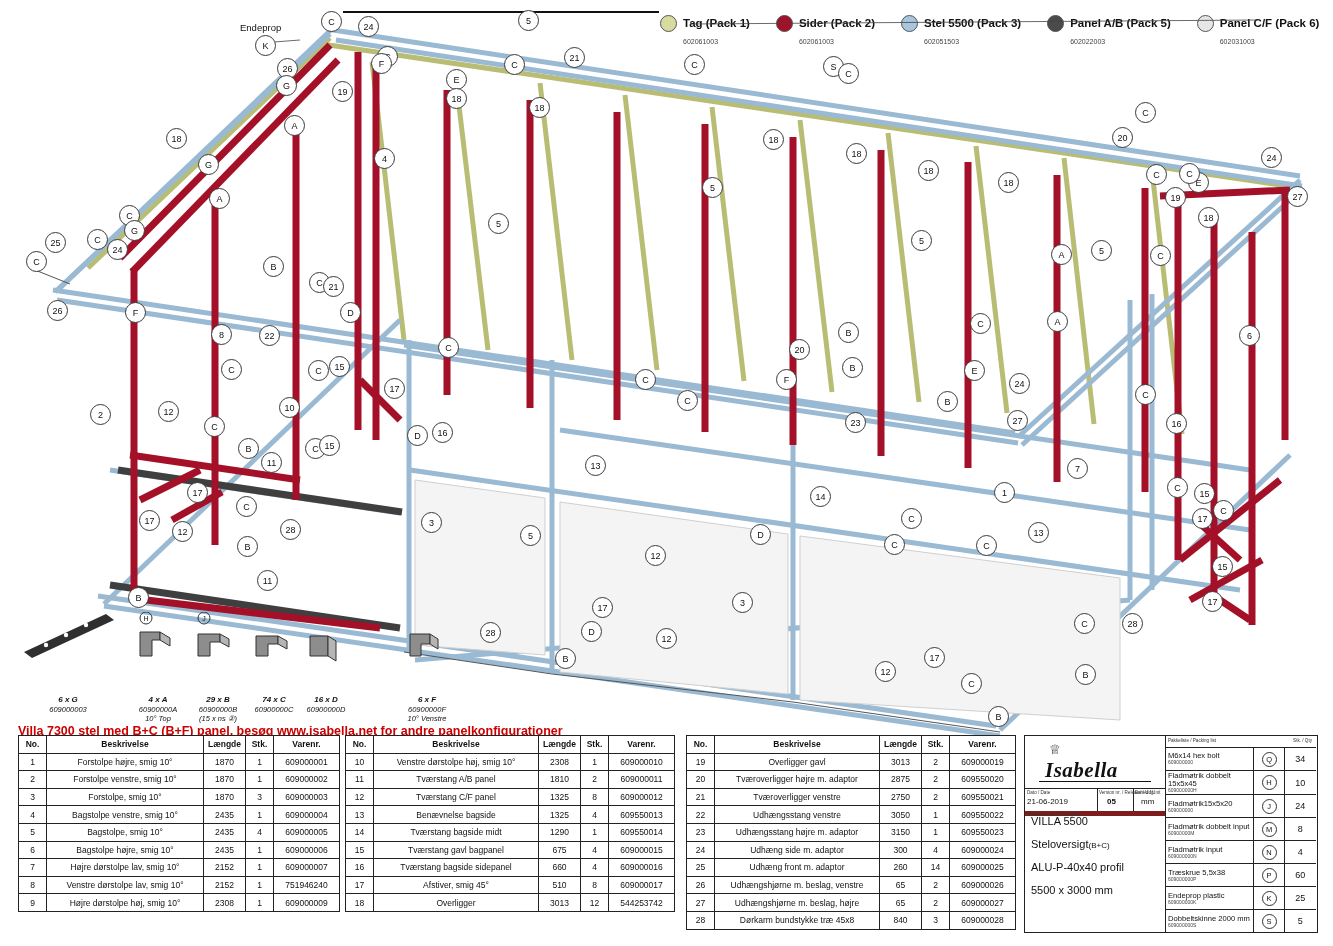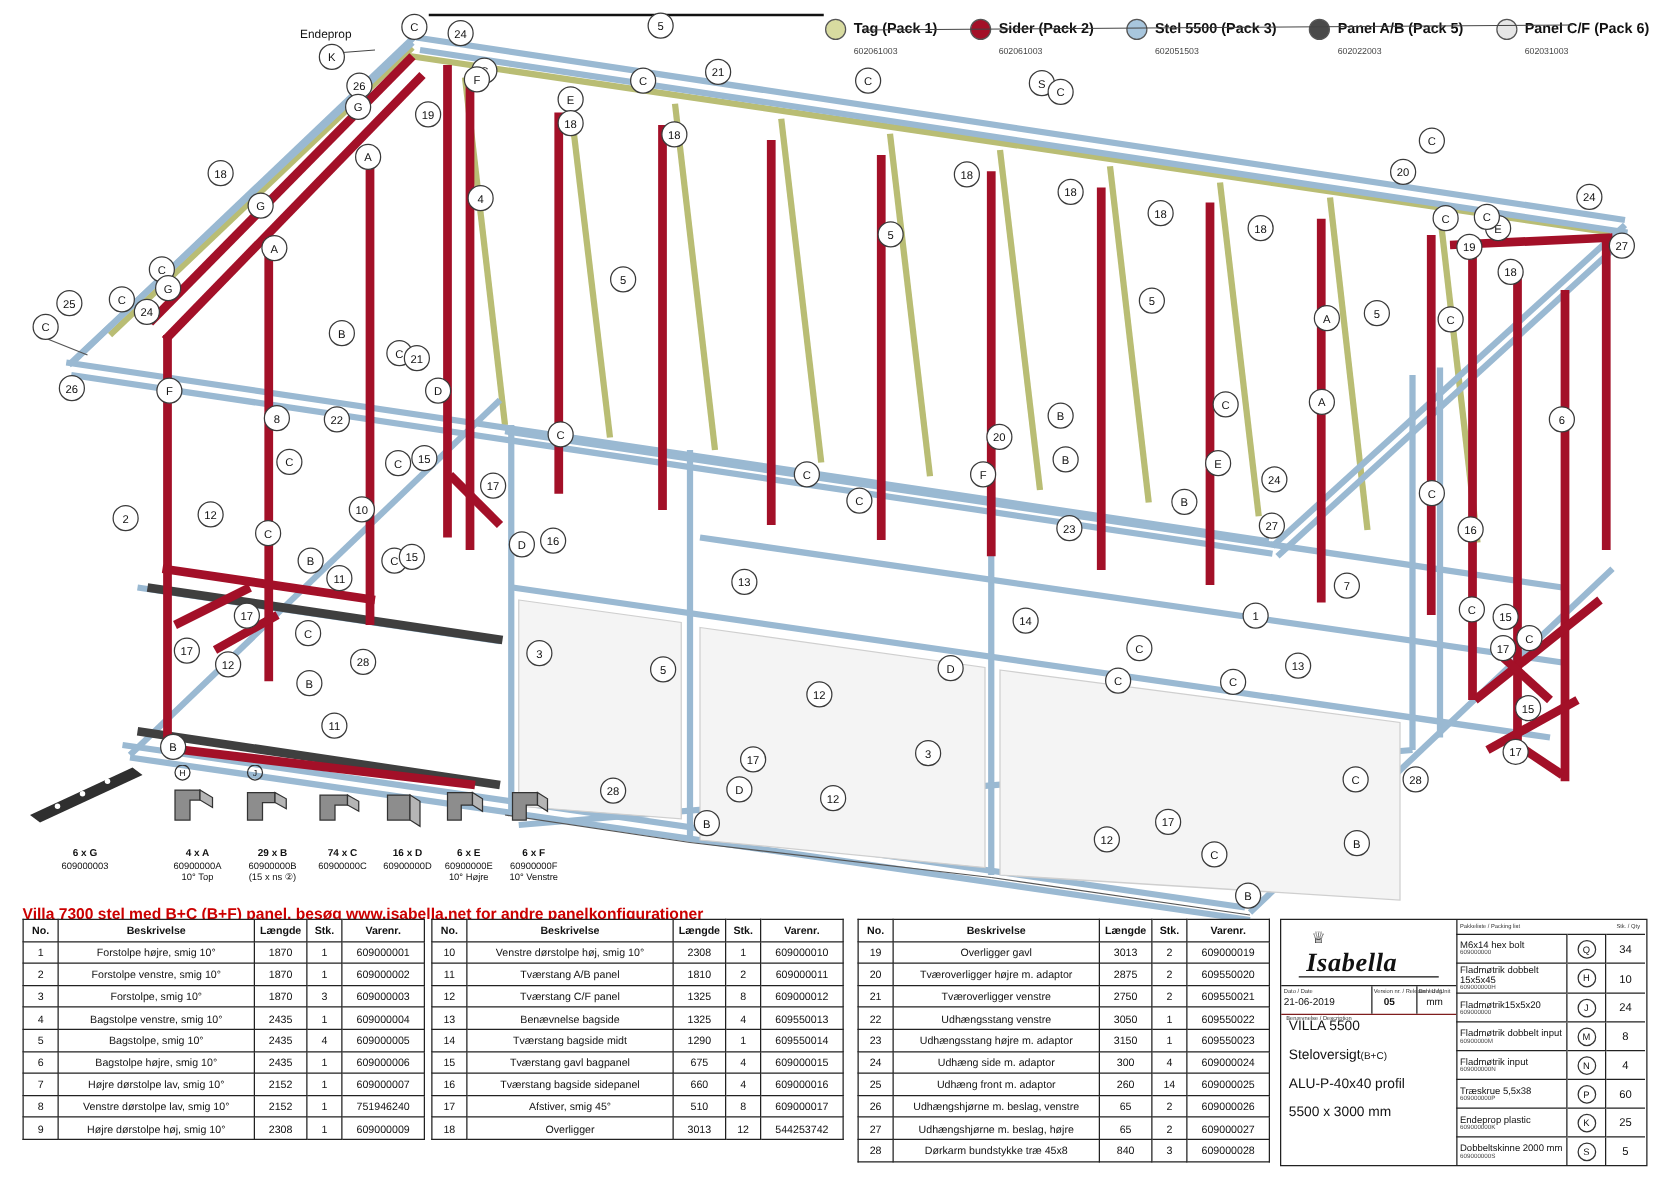--- a/index.html
+++ b/index.html
@@ -18,21 +18,21 @@
   
   #drawing{position:absolute;top:0;left:0;width:1333px;height:740px;}
 
   
   .cal{position:absolute;width:19px;height:19px;border-radius:50%;background:#fff;border:1px solid #3a3a3a;
        font-size:9px;color:#111;display:flex;align-items:center;justify-content:center;}
 
   
   .parts{position:absolute;left:18px;top:612px;width:420px;height:105px;}
   .part{position:absolute;text-align:center;}
-  .part .cap{font-size:7.5px;color:#111;line-height:1.25;margin-top:3px;}
+  .part .cap{font-size:7.5px;color:#111;line-height:1.25;margin-top:21px;font-style:italic;}
   .part .cap b{font-weight:bold;font-size:8px;}
 
   
   .rednote{position:absolute;left:18px;top:724px;color:#cc0000;font-size:12.5px;font-weight:bold;}
 
   
   table.bom{border-collapse:collapse;position:absolute;font-size:8.5px;color:#111;}
   table.bom th,table.bom td{border:1px solid #222;padding:0 2px;height:16.6px;}
   table.bom th{font-weight:bold;text-align:center;background:#fff;}
   table.bom td.desc{text-align:center;}
@@ -49,21 +49,21 @@
 
   
   .titleblock{position:absolute;left:1024px;top:735px;width:292px;height:196px;border:1px solid #222;background:#fff;}
   .tb-left{position:absolute;left:0;top:0;width:140px;height:100%;border-right:1px solid #222;}
   .tb-right{position:absolute;left:140px;top:0;width:151px;height:100%;}
   .logo{position:absolute;left:6px;top:4px;width:128px;height:46px;}
   .logo-text{font-family:"Liberation Serif",serif;font-style:italic;font-size:21px;font-weight:bold;color:#111;
              position:absolute;left:14px;top:18px;letter-spacing:0.5px;}
   .crown{position:absolute;left:18px;top:2px;font-size:13px;color:#111;}
   .logo-underline{position:absolute;left:8px;top:41px;width:112px;height:0;border-top:1.3px solid #111;}
-  .tb-datebar{position:absolute;left:0;top:52px;width:140px;height:22px;border-top:1px solid #222;border-bottom:1px solid #7f1d1d;}
+  .tb-datebar{position:absolute;left:0;top:52px;width:140px;height:22px;border-top:1px solid #222;border-bottom:5px solid #7f1d1d;}
   .tb-datebar .seg{position:absolute;top:0;height:100%;border-right:1px solid #222;}
   .tb-micro{font-size:4.6px;color:#333;position:absolute;top:1px;left:2px;white-space:nowrap;}
   .tb-val{font-size:8px;color:#111;position:absolute;top:8px;left:2px;}
   .tb-lines{position:absolute;left:6px;top:80px;font-size:11px;color:#111;line-height:1.0;}
   .tb-lines div{margin-bottom:12px;}
   .tb-lines .sub{font-size:8px;}
   .pl-head{position:absolute;left:0;top:0;width:100%;height:11px;font-size:4.6px;color:#333;}
   .pl-head .a{position:absolute;left:3px;top:2px;}
   .pl-head .b{position:absolute;right:4px;top:2px;}
   table.plist{border-collapse:collapse;position:absolute;left:0;top:11px;width:151px;font-size:7.6px;color:#111;}
@@ -401,27 +401,20 @@
       </svg>
     <div class="cap"><b>74 x C</b><br><span>60900000C</span></div>
   </div>
   <div class="part" style="left:282px;top:0;width:52px;">
     <svg width="52" height="58" viewBox="0 0 52 58">
         <path d="M10 24 h18 v20 h-18 z" fill="#8d8d8d" stroke="#333"></path>
         <path d="M28 24 l8 5 v20 l-8 -5 z" fill="#b5b5b5" stroke="#333"></path>
       </svg>
     <div class="cap"><b>16 x D</b><br><span>60900000D</span></div>
   </div>
-  <div class="part" style="left:330px;top:0;width:54px;">
-    <svg width="54" height="58" viewBox="0 0 54 58">
-        <path d="M10 22 h20 v10 h-9 v12 h-11 z" fill="#8d8d8d" stroke="#333"></path>
-        <path d="M30 22 l8 5 v10 l-8 -5 z" fill="#b5b5b5" stroke="#333"></path>
-      </svg>
-    <div class="cap"><b>6 x E</b><br><span>60900000E</span><br><span>10° Højre</span></div>
-  </div>
   <div class="part" style="left:382px;top:0;width:54px;">
     <svg width="54" height="58" viewBox="0 0 54 58">
         <path d="M10 22 h20 v10 h-9 v12 h-11 z" fill="#8d8d8d" stroke="#333"></path>
         <path d="M30 22 l8 5 v10 l-8 -5 z" fill="#b5b5b5" stroke="#333"></path>
       </svg>
     <div class="cap"><b>6 x F</b><br><span>60900000F</span><br><span>10° Venstre</span></div>
   </div>
 </div>
 
 <div class="rednote">Villa 7300 stel med B+C (B+F) panel, besøg www.isabella.net for andre panelkonfigurationer</div>

